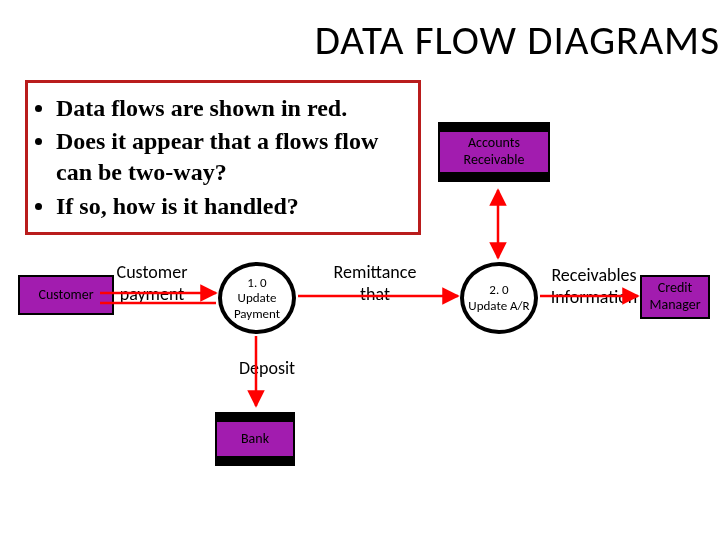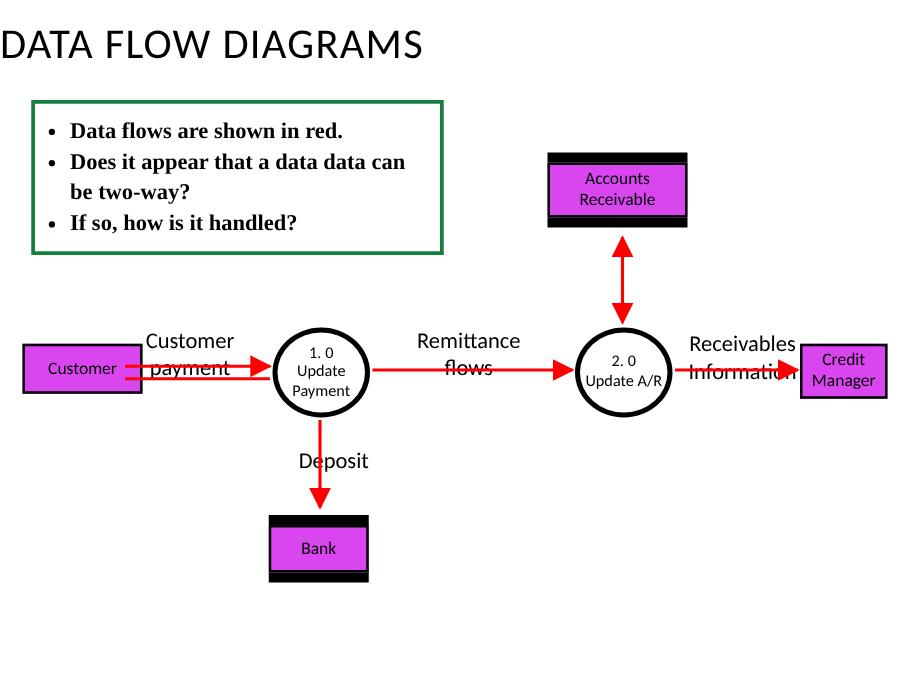--- a/index.html
+++ b/index.html
@@ -10,43 +10,43 @@
     background: #fff;
     font-family: Calibri, Arial, sans-serif;
     position: relative;
     overflow: hidden;
   }
   .title {
     position: absolute;
     top: 15px;
     left: 0;
     right: 0;
-    text-align: left;
-    font-size: 34px;
+    text-align: right;
+    font-size: 41px;
     letter-spacing: 1px;
     color: #000;
   }
   .bullet-box {
     position: absolute;
     top: 80px;
     left: 25px;
-    width: 330px;
-    border: 3px solid #15803d;
+    width: 396px;
+    border: 3px solid #b91c1c;
     padding: 8px 8px 8px 6px;
     font-family: "Times New Roman", serif;
-    font-size: 18px;
+    font-size: 24px;
     font-weight: bold;
     line-height: 1.3;
   }
   .bullet-box ul { margin: 0; padding-left: 22px; }
   .bullet-box li { margin: 2px 0; }
   .entity {
     position: absolute;
     border: 2px solid #000;
-    background: #d946ef;
+    background: #a21caf;
     font-size: 14px;
     text-align: center;
     display: flex;
     align-items: center;
     justify-content: center;
     line-height: 1.2;
     padding: 2px;
   }
   .entity-shadow::before, .entity-shadow::after {
     content: "";
@@ -85,21 +85,21 @@
   }
 </style>
 </head>
 <body>
 
 <div class="title">DATA FLOW DIAGRAMS</div>
 
 <div class="bullet-box">
   <ul>
     <li>Data flows are shown in red.</li>
-    <li>Does it appear that a data data can be two-way?</li>
+    <li>Does it appear that a flows flow can be two-way?</li>
     <li>If so, how is it handled?</li>
   </ul>
 </div>
 
 <div class="entity entity-shadow" style="top:130px; left:438px; width:112px; height:44px;">
   <span>Accounts Receivable</span>
 </div>
 
 <div class="entity" style="top:275px; left:18px; width:96px; height:40px;">
   <span>Customer</span>
@@ -122,21 +122,21 @@
 <div class="entity" style="top:275px; left:640px; width:70px; height:44px;justify-content:flex-end;">
   <span>Credit Manager</span>
 </div>
 
 <div class="entity entity-shadow" style="top:420px; left:215px; width:80px; height:38px;">
   <span>Bank</span>
 </div>
 
 <div class="flow-label" style="top:262px; left:112px; width:80px;">Customer payment</div>
 
-<div class="flow-label" style="top:262px; left:330px; width:90px;">Remittance flows</div>
+<div class="flow-label" style="top:262px; left:330px; width:90px;">Remittance that</div>
 
 <div class="flow-label" style="top:358px; left:237px; width:60px;">Deposit</div>
 
 <div class="flow-label" style="top:265px; left:549px; width:90px;">Receivables Information</div>
 
 <svg class="arrows">
   <defs>
     <marker id="arr-red" viewBox="0 0 10 10" refX="9" refY="5" markerWidth="7" markerHeight="7" orient="auto-start-reverse">
       <path d="M 0 0 L 10 5 L 0 10 z" fill="#ff0000"></path>
     </marker>

